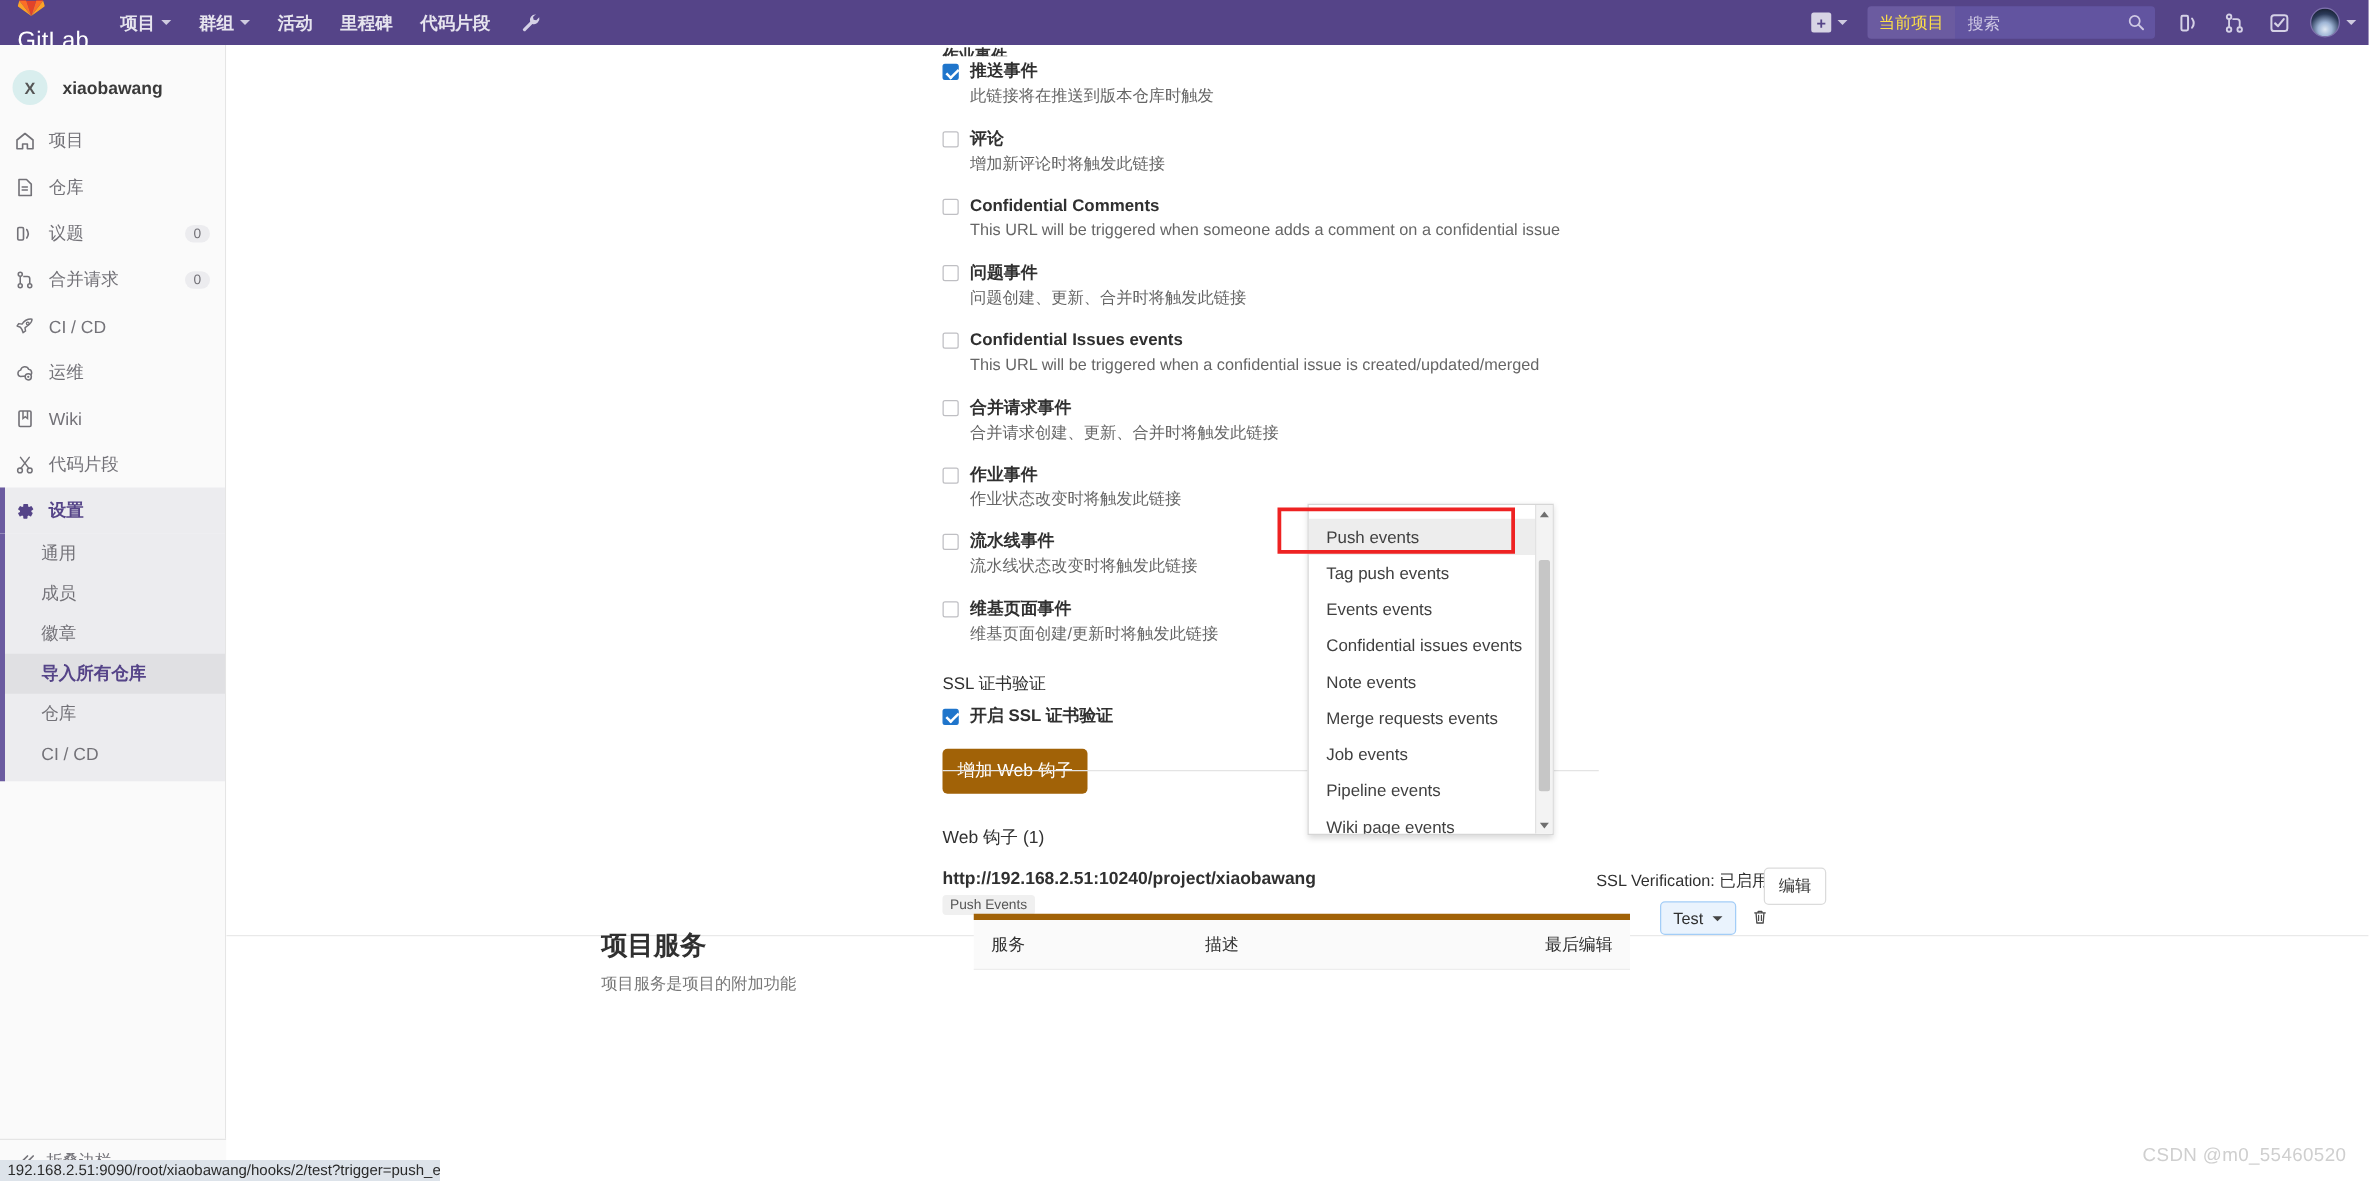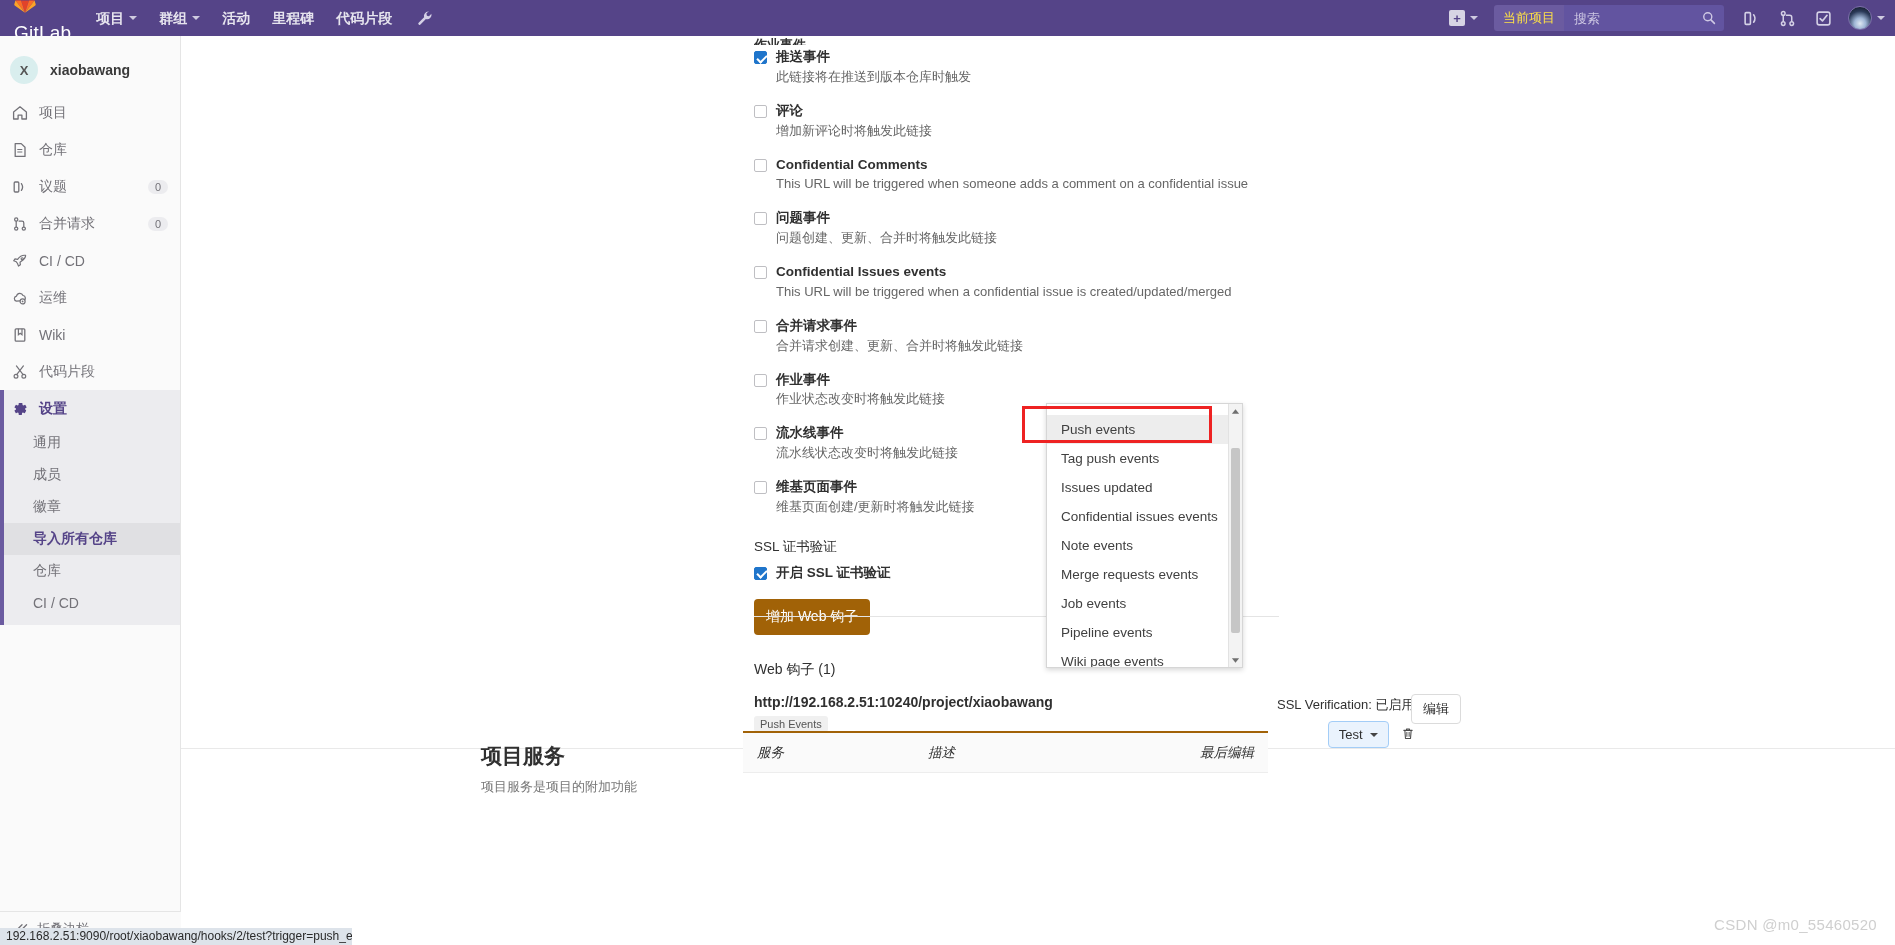--- a/index.html
+++ b/index.html
@@ -186,21 +186,21 @@
   }
   .redbox {
     position:absolute; left:1022px; top:406px; width:190px; height:37px;
     border:3px solid #ee2222; z-index: 40; pointer-events:none;
   }
 
   
   .svc-sep { position:absolute; left:0; top:712px; width:1714px; height:1px; background:#e9e9e9; }
   .svc-title { position:absolute; left:300px; top:706px; font-size:21px; font-weight:bold; color:#303030; }
   .svc-sub { position:absolute; left:300px; top:742px; font-size:13px; color:#777; }
-  .svc-table { position:absolute; left:562px; top:695px; width:525px; border-top:2px solid #a16207;font-style:italic; }
+  .svc-table { position:absolute; left:598px; top:695px; width:525px; border-top:5px solid #a16207; }
   .svc-head-row {
     display:flex; align-items:center; height:40px; background:#fafafa;
     border-bottom:1px solid #ededed; font-size:13.5px; color:#303030;
   }
   .svc-c1 { width: 185px; padding-left: 14px; }
   .svc-c2 { flex: 1; }
   .svc-c3 { width: 110px; text-align:right; padding-right: 14px; }
 
   
   .statusbar {
@@ -532,21 +532,21 @@
       </div>
     </div>
 
   </div>
 
   <div class="dropdown">
     <div class="dd-scroll">
       <div class="dd-pad"></div>
       <div class="dd-item hl">Push events</div>
       <div class="dd-item">Tag push events</div>
-      <div class="dd-item">Issues updated</div>
+      <div class="dd-item">Events events</div>
       <div class="dd-item">Confidential issues events</div>
       <div class="dd-item">Note events</div>
       <div class="dd-item">Merge requests events</div>
       <div class="dd-item">Job events</div>
       <div class="dd-item">Pipeline events</div>
       <div class="dd-item">Wiki page events</div>
     </div>
     <div class="dd-track">
       <div class="dd-arrow">
         <svg width="9" height="7" viewBox="0 0 10 7">

